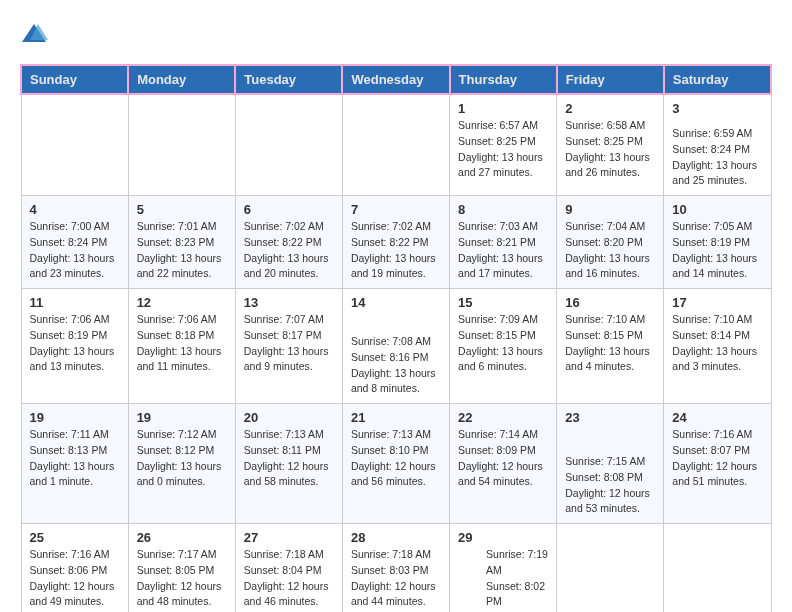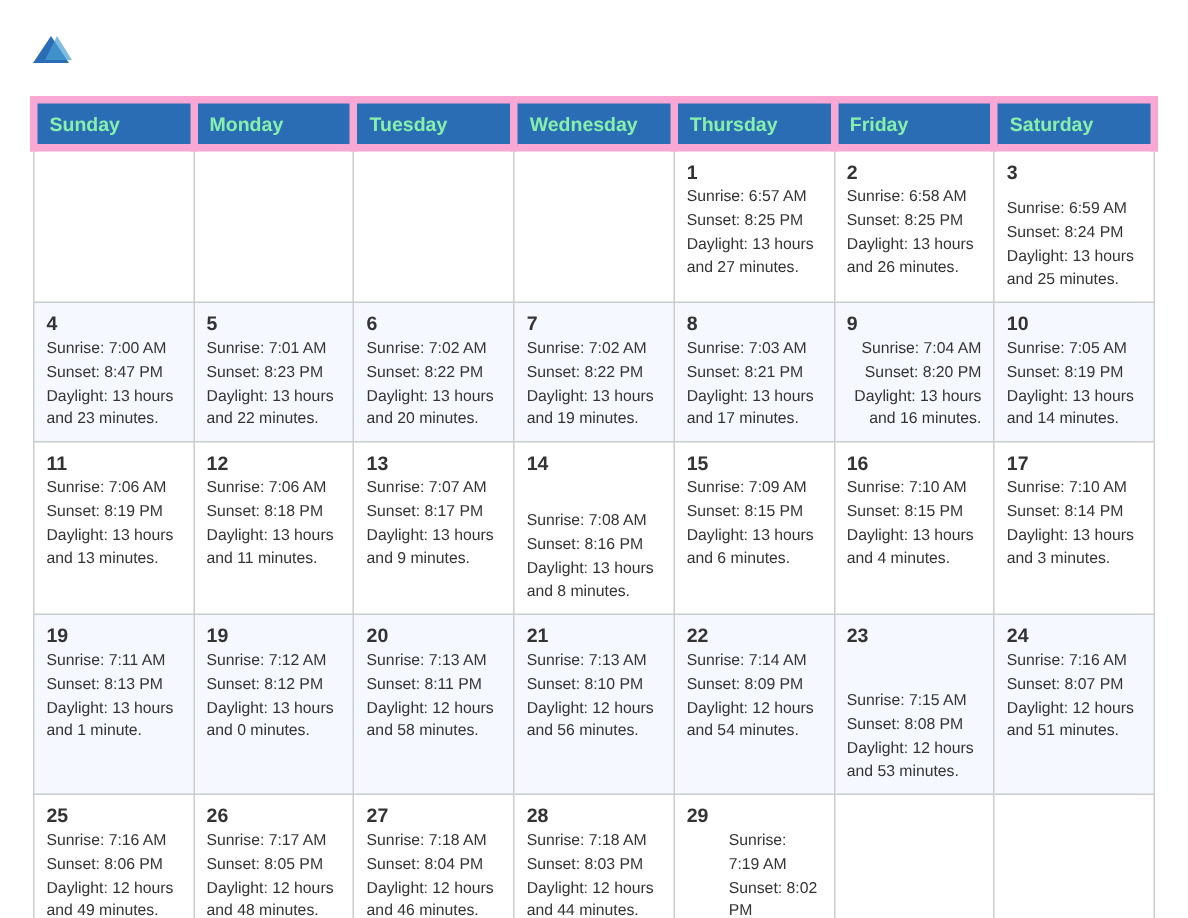--- a/index.html
+++ b/index.html
@@ -52,25 +52,25 @@
       font-size: 16px;
       color: #555;
     }
     .calendar {
       width: 100%;
       border-collapse: collapse;
       border: 1px solid #ccc;
     }
     .calendar th {
       background-color: #2a6db5;
-      color: #86efac;
+      color: #e5e5e5;
       text-align: left;
       padding: 6px 8px;
       font-size: 13px;
-      border: 5px solid #f9a8d4;
+      border: 2px solid #f9a8d4;
     }
     .calendar td {
       vertical-align: top;
       padding: 6px 8px;
       border: 1px solid #ccc;
       width: calc(100% / 7);
       min-height: 80px;
       font-size: 11px;
       color: #333;
       background: #fff;
@@ -150,21 +150,21 @@
           <div class="day-info" style="white-space: pre-line; margin-top: 10px;">Sunrise: 6:59 AM
 Sunset: 8:24 PM
 Daylight: 13 hours
 and 25 minutes.</div>
         </td>
       </tr>
       <tr>
         <td>
           <span class="day-number">4</span>
           <div class="day-info" style="white-space: pre-line;">Sunrise: 7:00 AM
-Sunset: 8:47 PM
+Sunset: 8:24 PM
 Daylight: 13 hours
 and 23 minutes.</div>
         </td>
         <td>
           <span class="day-number">5</span>
           <div class="day-info" style="white-space: pre-line;">Sunrise: 7:01 AM
 Sunset: 8:23 PM
 Daylight: 13 hours
 and 22 minutes.</div>
         </td>
@@ -184,21 +184,21 @@
         </td>
         <td>
           <span class="day-number">8</span>
           <div class="day-info" style="white-space: pre-line;">Sunrise: 7:03 AM
 Sunset: 8:21 PM
 Daylight: 13 hours
 and 17 minutes.</div>
         </td>
         <td>
           <span class="day-number">9</span>
-          <div class="day-info" style="white-space: pre-line; text-align: right;">Sunrise: 7:04 AM
+          <div class="day-info" style="white-space: pre-line;">Sunrise: 7:04 AM
 Sunset: 8:20 PM
 Daylight: 13 hours
 and 16 minutes.</div>
         </td>
         <td>
           <span class="day-number">10</span>
           <div class="day-info" style="white-space: pre-line;">Sunrise: 7:05 AM
 Sunset: 8:19 PM
 Daylight: 13 hours
 and 14 minutes.</div>

